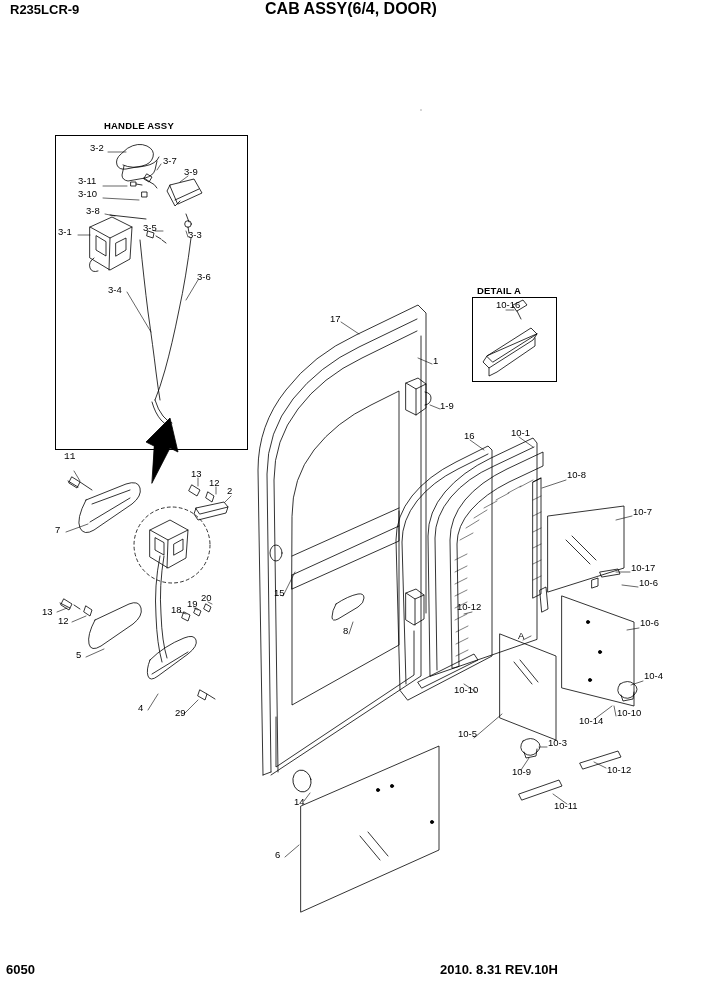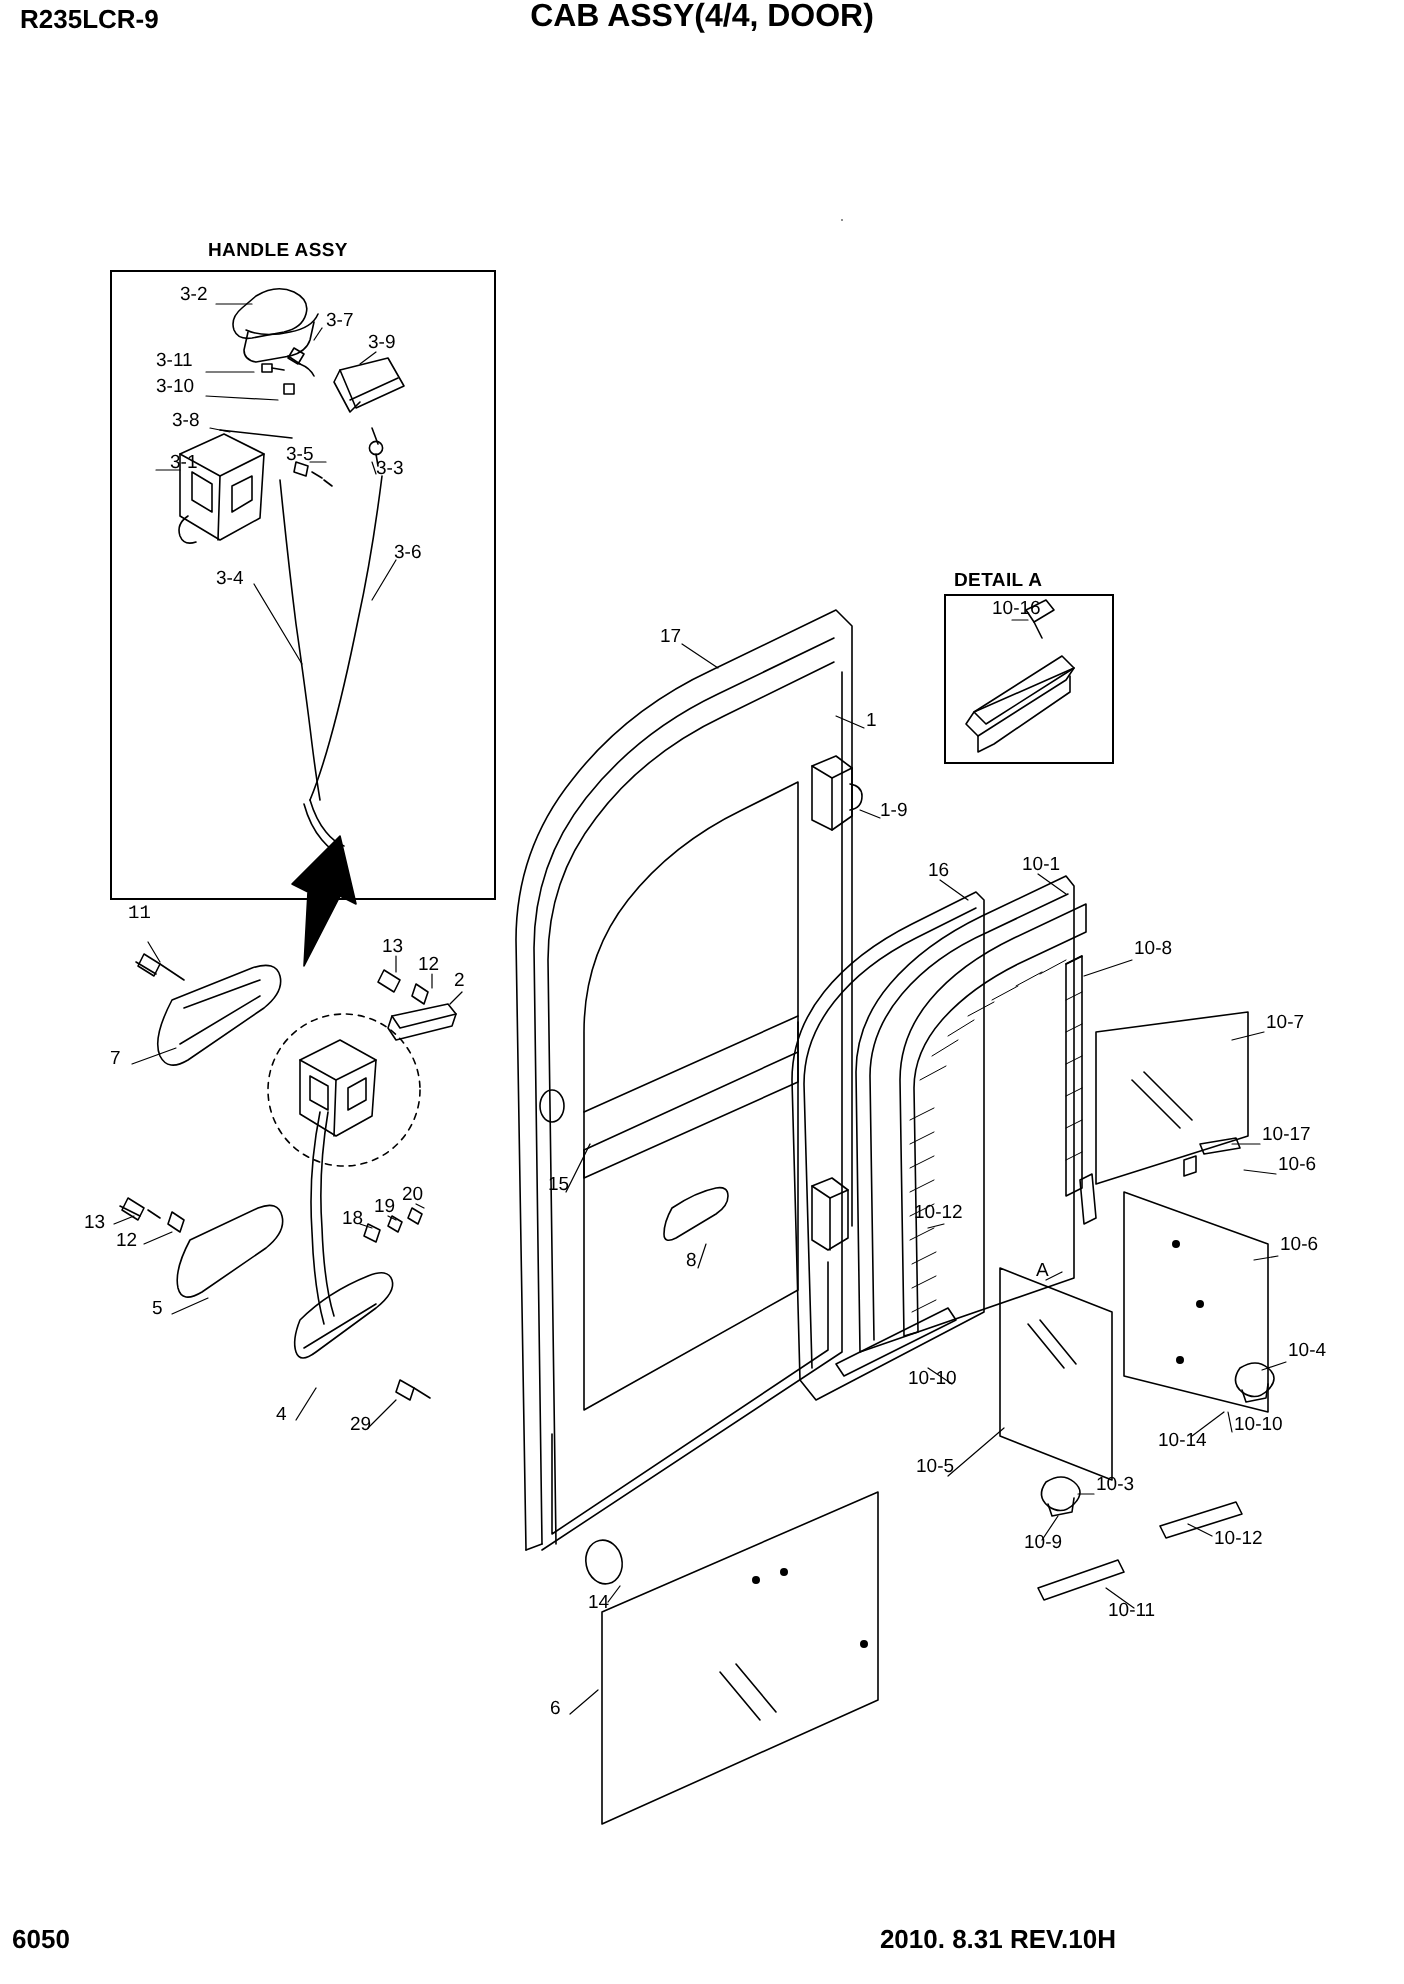--- a/index.html
+++ b/index.html
@@ -77,21 +77,21 @@
     border: 1px solid #000;
     box-sizing: border-box;
   }
 </style>
 </head>
 <body>
 
 <div class="page">
 
   <div class="hdr-model">R235LCR-9</div>
-  <div class="hdr-title">CAB ASSY(4/4, DOOR)</div>
+  <div class="hdr-title">CAB ASSY(6/4, DOOR)</div>
 
   <div class="box" style="left:55px; top:135px; width:193px; height:315px;"></div>
   <div class="panel-title" style="left:104px; top:120px;">HANDLE ASSY</div>
 
   <div class="box" style="left:472px; top:297px; width:85px; height:85px;"></div>
   <div class="panel-title" style="left:477px; top:285px;">DETAIL A</div>
 
   <svg class="art" viewBox="0 0 702 992" xmlns="http://www.w3.org/2000/svg">
     <g fill="none" stroke="#000" stroke-width="0.8" stroke-linejoin="round" stroke-linecap="round">
 
@@ -341,21 +341,21 @@
       </g>
     </g>
   </svg>
 
   <div class="lbl" style="left:90px;  top:143px;">3-2</div>
   <div class="lbl" style="left:163px; top:156px;">3-7</div>
   <div class="lbl" style="left:184px; top:167px;">3-9</div>
   <div class="lbl" style="left:78px;  top:176px;">3-11</div>
   <div class="lbl" style="left:78px;  top:189px;">3-10</div>
   <div class="lbl" style="left:86px;  top:206px;">3-8</div>
-  <div class="lbl" style="left:58px;  top:227px;margin-left:27px;">3-1</div>
+  <div class="lbl" style="left:58px;  top:227px;">3-1</div>
   <div class="lbl" style="left:143px; top:223px;">3-5</div>
   <div class="lbl" style="left:188px; top:230px;">3-3</div>
   <div class="lbl" style="left:197px; top:272px;">3-6</div>
   <div class="lbl" style="left:108px; top:285px;">3-4</div>
   <div class="lbl" style="left:496px; top:300px;">10-16</div>
   <div class="lbl" style="left:330px; top:314px;">17</div>
   <div class="lbl" style="left:433px; top:356px;">1</div>
   <div class="lbl" style="left:440px; top:401px;">1-9</div>
   <div class="lbl" style="left:464px; top:431px;">16</div>
   <div class="lbl" style="left:511px; top:428px;">10-1</div>

